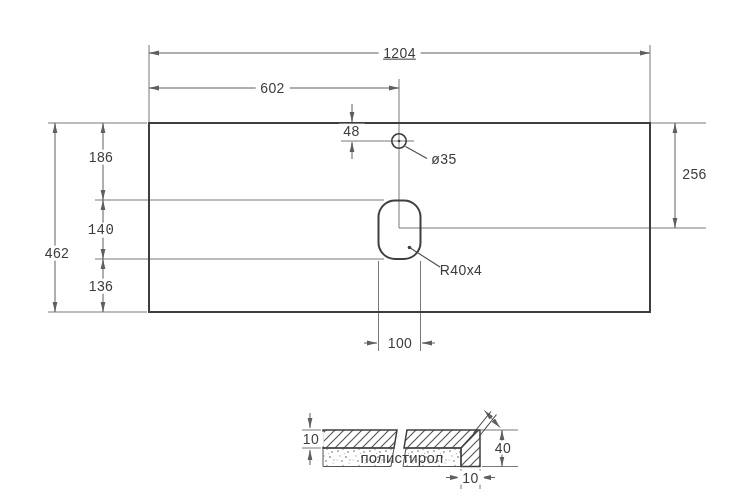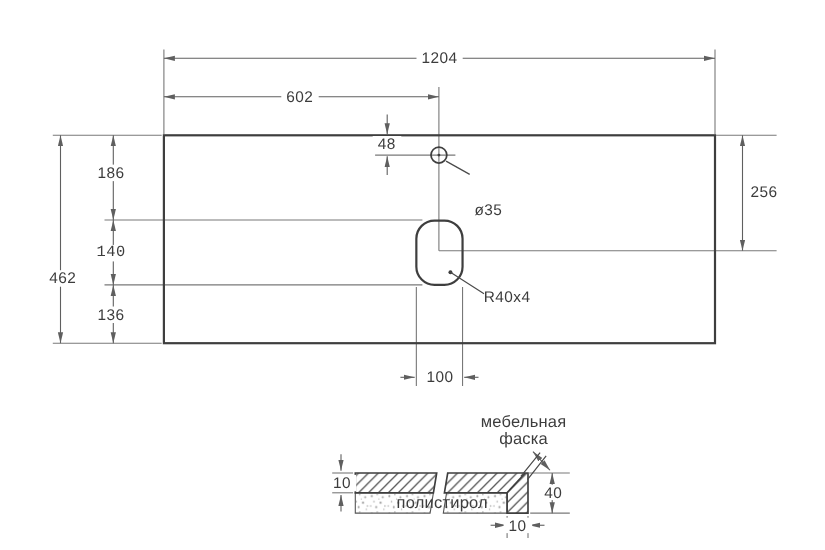--- a/index.html
+++ b/index.html
@@ -131,34 +131,30 @@
     <g>
       <path d="M323,448 H394 L391,466.5 H323 Z" fill="url(#speck)" stroke="#555555" stroke-width="1"></path>
       <path d="M406,448 H461 V466.5 H403 Z" fill="url(#speck)" stroke="#555555" stroke-width="1"></path>
       <path d="M323,430 H397 L394,448 H323 Z" fill="url(#hatch)" stroke="#3e3e3e" stroke-width="1.5"></path>
       <path d="M407,430 H480 V466.5 H461 V448 H404 Z" fill="url(#hatch)" stroke="#3e3e3e" stroke-width="1.5"></path>
       <path d="M461,448 L477.5,430" stroke="#3e3e3e" stroke-width="1.5" fill="none"></path>
       <path d="M473.5,433 L491,411.5 M479.5,436 L496.5,414.5" stroke="#4a4a4a" stroke-width="1.1" fill="none"></path>
     </g>
   </svg>
 
-  <div class="lbl bg" style="left:399.5px;top:53px;">1204</div>
+  <div class="lbl bg" style="left:399.5px;top:53px;text-decoration:underline;">1204</div>
   <div class="lbl bg" style="left:272.5px;top:88px;">602</div>
   <div class="lbl bg" style="left:57px;top:217px;margin-top:36px;">462</div>
   <div class="lbl bg" style="left:101px;top:157px;">186</div>
   <div class="lbl bg" style="left:101px;top:230px;font-family:Liberation Mono, monospace;">140</div>
   <div class="lbl bg" style="left:101px;top:286px;">136</div>
   <div class="lbl bg" style="left:351.5px;top:131px;">48</div>
   <div class="lbl" style="left:694.5px;top:174px;">256</div>
   <div class="lbl bg" style="left:400px;top:343px;">100</div>
-  <div class="lbl" style="left:444px;top:158.5px;margin-top:32px;">ø35</div>
+  <div class="lbl" style="left:444px;top:158.5px;">ø35</div>
   <div class="lbl" style="left:461px;top:270px;">R40x4</div>
 
-  <div class="lbl ru" style="left:476px;top:391.5px;">
-    <span>мебельная</span><br>
-    <span>фаска</span>
-  </div>
   <div class="lbl ru nobg" style="left:402px;top:457.5px;">полистирол</div>
   <div class="lbl bg" style="left:311px;top:439px;">10</div>
   <div class="lbl bg" style="left:503px;top:447.5px;">40</div>
   <div class="lbl bg" style="left:470.5px;top:477.5px;">10</div>
 
 </div>
 
 </body></html>

